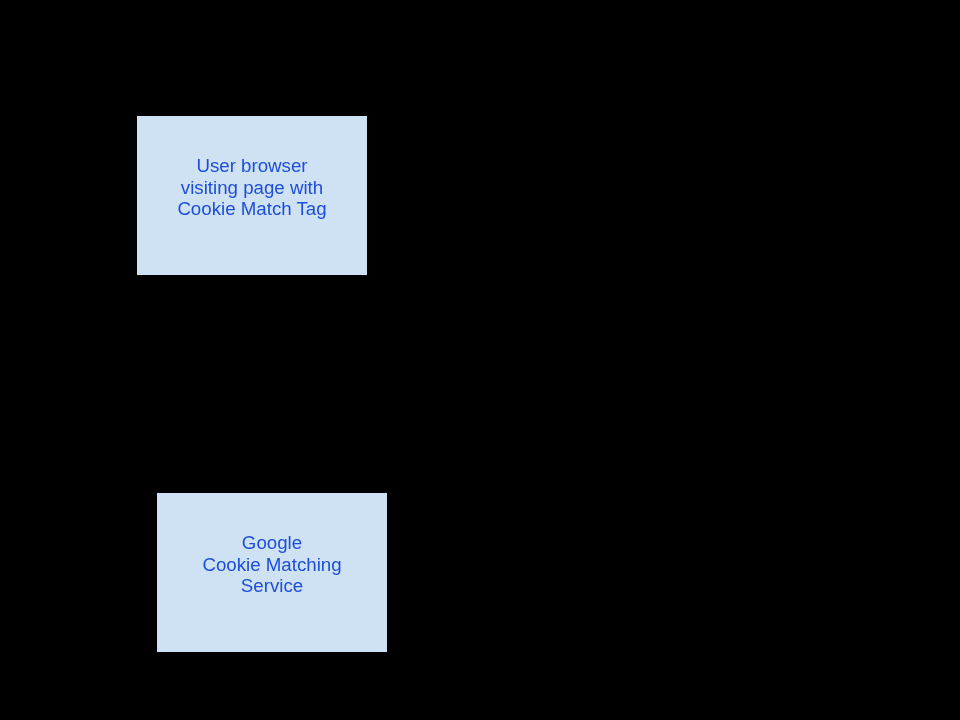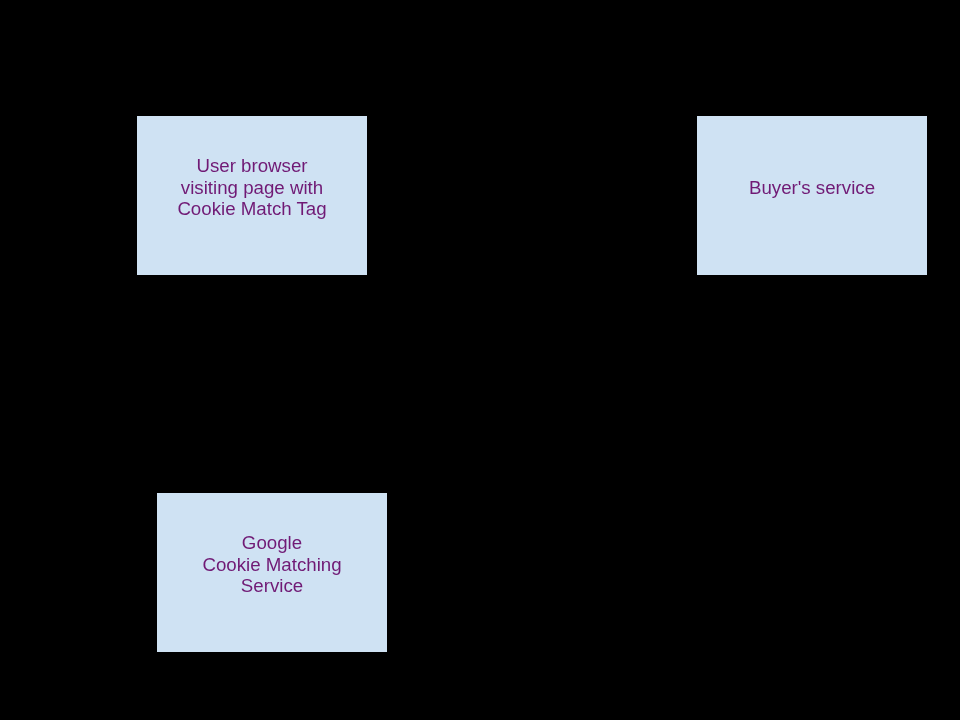--- a/index.html
+++ b/index.html
@@ -24,41 +24,38 @@
     border: 1px solid #000000;
     display: flex;
     align-items: center;
     justify-content: center;
     text-align: center;
     padding-bottom: 16px;
   }
   .node-label {
     font-size: 18.7px;
     line-height: 21.5px;
-    color: #701a75;
+    color: #1d4ed8;
     white-space: pre-line;
   }
   #node-user-browser { left: 136px; top: 115px; }
   #node-buyers-service { left: 696px; top: 115px; }
   #node-google-cookie-matching { left: 156px; top: 492px; }
 </style>
 </head>
 <body>
 
 <div class="canvas">
 
   <div class="node" id="node-user-browser">
     <span class="node-label">User browser
 visiting page with
 Cookie Match Tag</span>
   </div>
 
-  <div class="node" id="node-buyers-service">
-    <span class="node-label">Buyer's service</span>
-  </div>
 
   <div class="node" id="node-google-cookie-matching">
     <span class="node-label">Google
 Cookie Matching
 Service</span>
   </div>
 
 </div>
 
 </body></html>

